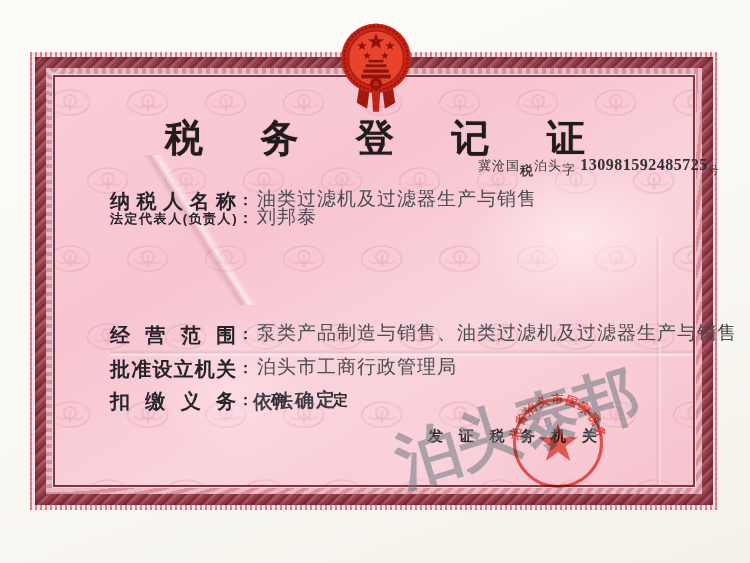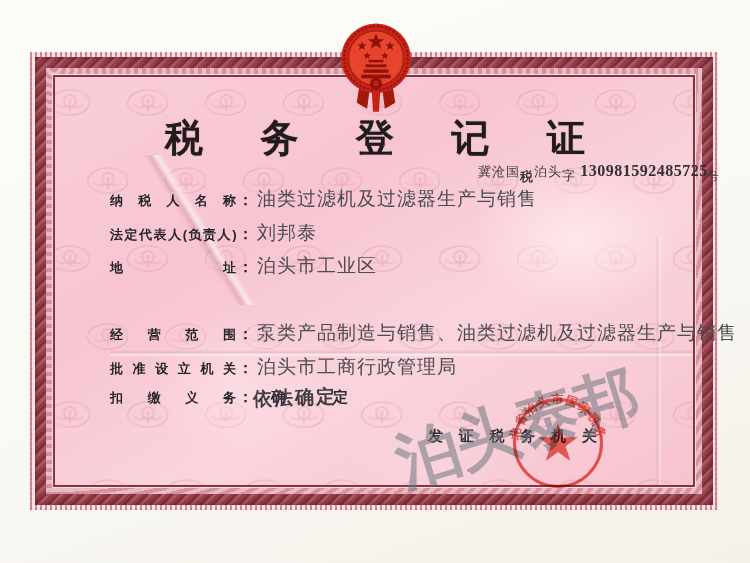--- a/index.html
+++ b/index.html
@@ -48,35 +48,35 @@
   .wm-grid{position:absolute; inset:0; pointer-events:none;}
   .wm{position:absolute; opacity:.55;}
   
   .emblem{position:absolute; left:339px; top:20px; width:74px; height:96px; z-index:4;}
   
   .title{
     position:absolute; left:0; top:113px; width:100%; text-align:center; z-index:3;
     font-size:38px; font-weight:900; color:#201c1d; letter-spacing:24px; text-indent:24px;
     text-shadow:0 0 1px rgba(40,20,20,.6);
   }
-  .serial{position:absolute; left:478px; top:162px; width:240px; color:#3c3a3e; font-size:13px; letter-spacing:1px; white-space:nowrap;}
+  .serial{position:absolute; left:478px; top:156px; width:240px; color:#3c3a3e; font-size:13px; letter-spacing:1px; white-space:nowrap;}
   .serial .low{position:relative; top:5px; font-weight:700;}
   .serial .low2{position:relative; top:4px;}
   .serial .num{font-size:16px; font-weight:600; letter-spacing:.5px; color:#333036;}
   .serial .suf{font-size:11px; position:relative; top:4px;}
   .row{position:absolute; left:110px; white-space:nowrap; z-index:2;}
   .lbl{
-    display:inline-block; width:126px; font-size:13px; font-weight:700; color:#26242a;
+    display:inline-block; width:126px; font-size:20px; font-weight:700; color:#26242a;
     text-align:justify; text-align-last:justify; vertical-align:middle;
     font-family:"Liberation Sans","DejaVu Sans",sans-serif;
   }
   .lbl.small{font-size:13px; letter-spacing:-.5px;}
   .colon{font-size:15px; font-weight:700; color:#26242a; margin:0 4px 0 2px;}
   .val{font-size:19px; color:#4c4c52; letter-spacing:1px; font-weight:500;}
-  .r1{top:186px}.r2{top:220px}.r3{top:253px}.r4{top:287px}.r5{top:320px}.r6{top:354px}.r7{top:388px}
+  .r1{top:186px}.r2{top:204px}.r3{top:253px}.r4{top:287px}.r5{top:320px}.r6{top:354px}.r7{top:388px}
   .wh-wrap{position:relative; display:inline-block;}
   .wh-pre{font-size:15px; font-weight:700; color:#2c2a30; letter-spacing:16px; margin-left:14px;}
   .wh-over{
     position:absolute; left:-4px; top:-3px; font-size:19px; color:#3e3d44; font-weight:600;
     transform:rotate(-2deg); letter-spacing:2px;
   }
   .issuer{
     position:absolute; left:428px; top:427px; z-index:3; color:#2e2c30;
     font-size:15px; font-weight:700; letter-spacing:6px; white-space:nowrap;
   }
@@ -506,23 +506,20 @@
     <span>冀沧国</span><span class="low">税</span><span>泊头</span><span class="low2">字</span>
     <span class="num">130981592485725</span><span class="suf">号</span>
   </div>
 
   <div class="row r1">
     <span class="lbl">纳税人名称</span><span class="colon">：</span><span class="val">油类过滤机及过滤器生产与销售</span>
   </div>
   <div class="row r2">
     <span class="lbl small">法定代表人(负责人)</span><span class="colon">：</span><span class="val">刘邦泰</span>
   </div>
-  <div class="row r3">
-    <span class="lbl">地址</span><span class="colon">：</span><span class="val">泊头市工业区</span>
-  </div>
   <div class="row r6">
     <span class="lbl">批准设立机关</span><span class="colon">：</span><span class="val">泊头市工商行政管理局</span>
   </div>
   <div class="row r5">
     <span class="lbl">经营范围</span><span class="colon">：</span><span class="val">泵类产品制造与销售、油类过滤机及过滤器生产与销售</span>
   </div>
   <div class="row r7">
     <span class="lbl">扣缴义务</span><span class="colon">：</span><span class="wh-wrap"><span class="wh-pre">确　定</span><span class="wh-over">依法确定</span></span>
   </div>
 

